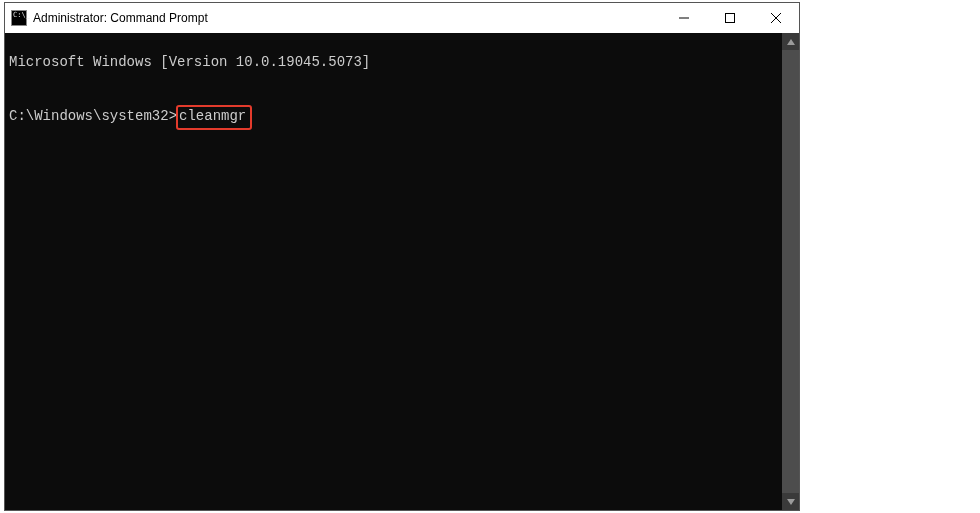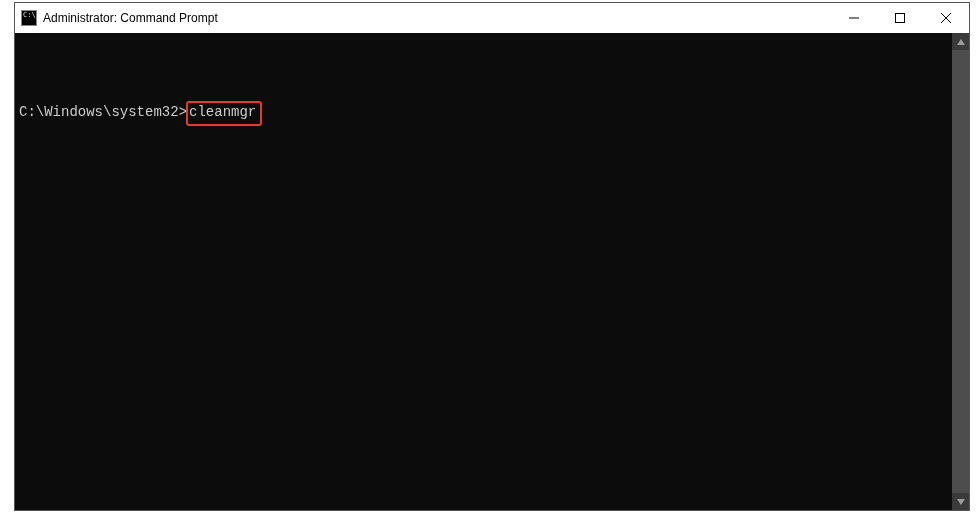--- a/index.html
+++ b/index.html
@@ -5,23 +5,23 @@
   * { box-sizing: border-box; margin: 0; padding: 0; }
   body {
     width: 980px;
     height: 513px;
     background: #fff;
     font-family: "Segoe UI", Tahoma, sans-serif;
     overflow: hidden;
   }
   .window {
     position: absolute;
-    left: 14px;
+    left: 4px;
     top: 2px;
-    width: 956px;
+    width: 796px;
     height: 509px;
     border: 1px solid #555;
     background: #fff;
     display: flex;
     flex-direction: column;
   }
   .titlebar {
     height: 30px;
     background: #fff;
     display: flex;
@@ -80,21 +80,20 @@
   }
   .term-line { display: block; }
   .prompt-line { display: inline; font-family: Liberation Mono, monospace; }
   .highlight-box {
     display: inline-block;
     border: 2px solid #e43b2c;
     border-radius: 3px;
     padding: 1px 4px 3px 1px;
     margin-left: -1px;
     color: #cccccc;
-    margin-top: 30px;
   }
   .scrollbar {
     width: 17px;
     background: #2b2b2b;
     display: flex;
     flex-direction: column;
   }
   .sb-btn {
     height: 17px;
     background: #3a3a3a;
@@ -135,20 +134,21 @@
         <svg width="10" height="10">
             <line x1="0" y1="0" x2="10" y2="10" stroke-width="1"></line>
             <line x1="10" y1="0" x2="0" y2="10" stroke-width="1"></line>
           </svg>
       </div>
     </div>
   </div>
 
   <div class="client">
     <div class="terminal">
+<span class="term-line">Microsoft Windows [Version 10.0.19045.5073]</span>
 <span class="term-line"></span>
 <span class="prompt-line">C:\Windows\system32&gt;</span><span class="highlight-box"><span>cleanmgr</span></span>
     </div>
 
     <div class="scrollbar">
       <div class="sb-btn">
         <svg width="8" height="6">
             <polygon points="4,0 8,6 0,6"></polygon>
           </svg>
       </div>

